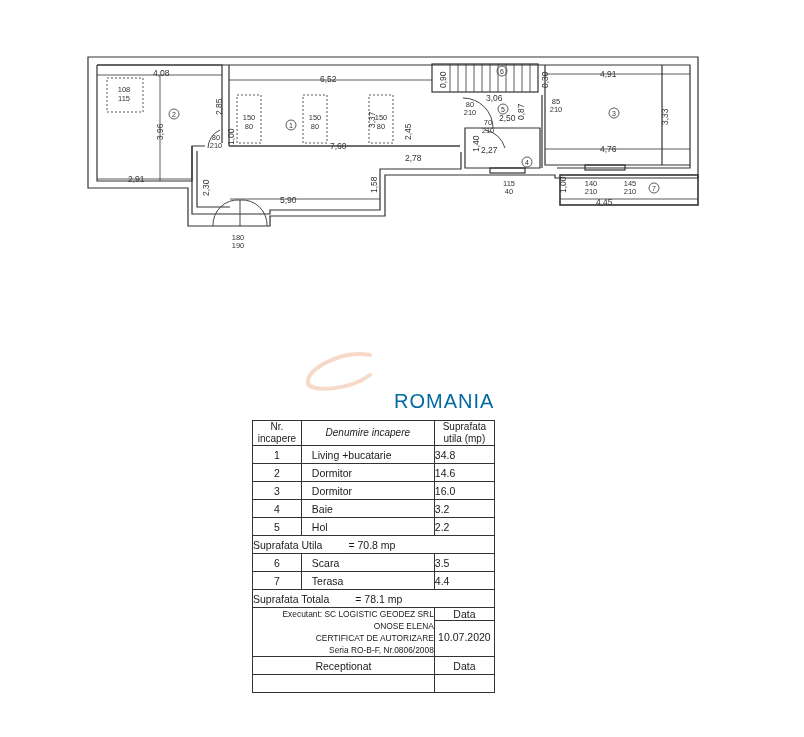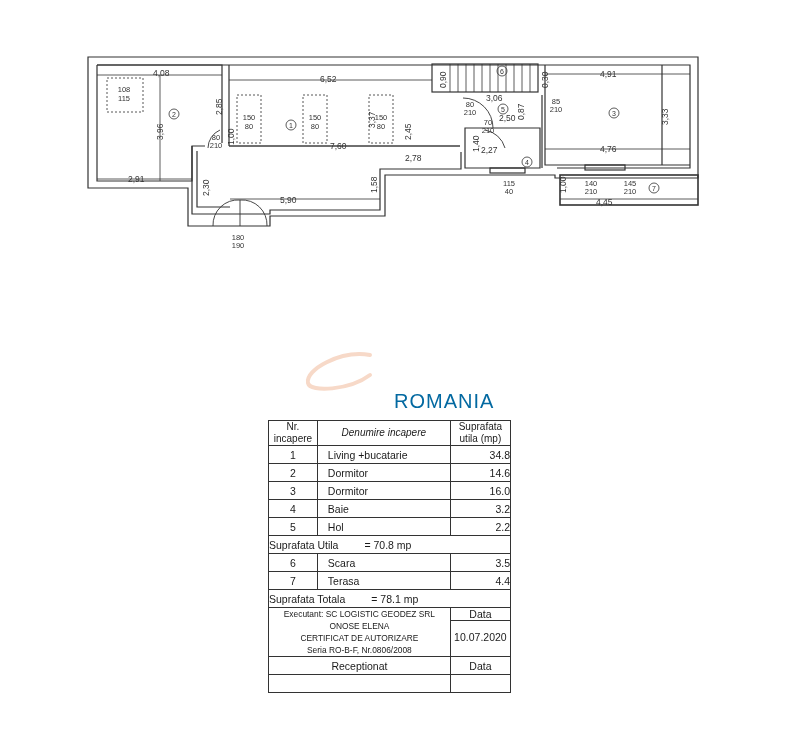--- a/index.html
+++ b/index.html
@@ -1,31 +1,31 @@
 <!DOCTYPE html>
 <html><head>
 <meta charset="utf-8">
 <style>
   html, body { margin:0; padding:0; background:#ffffff; }
   body { width:804px; height:737px; position:relative; overflow:hidden; font-family:"Liberation Sans", sans-serif; color:#222; }
   #plan { position:absolute; left:0; top:0; width:804px; height:300px; }
   #plan text { font-family:"Liberation Sans", sans-serif; fill:#333; }
   .watermark { position:absolute; left:300px; top:345px; width:210px; height:70px; }
   .wm-text { position:absolute; left:394px; top:390px; font-size:20px; letter-spacing:1px; color:#0369a1; }
-  table.area { position:absolute; left:268px; top:420px; width:243px; border-collapse:collapse; font-size:10.5px; color:#1a1a1a; }
+  table.area { position:absolute; left:252px; top:420px; width:243px; border-collapse:collapse; font-size:10.5px; color:#1a1a1a; }
   table.area td { border:1px solid #333; padding:0; height:17px; line-height:12px; }
   .c1 { width:49px; text-align:center; }
   .c2 { width:131px; padding-left:10px !important; }
-  .c3 { width:60px; text-align:right; }
+  .c3 { width:60px; text-align:left; }
   .hdr td { height:24px; font-size:10px; line-height:9px; text-align:center; }
   .hdr .c2 { padding-left:0 !important;font-style:italic; }
   .sum td { height:26px; }
   .sum .gap { display:inline-block; width:26px; }
   .exec td { font-size:8.4px; line-height:11px; text-align:center; vertical-align:top; height:46px; }
-  .exec .left { text-align:center; }
+  .exec .left { text-align:right; }
   .exec .data-col { font-size:10.5px; }
   .rec td { height:14px; font-size:10.5px; text-align:center;margin-top:32px; }
   .blank td { height:22px; }
 </style>
 </head>
 <body>
 
 <svg id="plan" viewBox="0 0 804 300" xmlns="http://www.w3.org/2000/svg">
   <g stroke="#333" fill="none" stroke-width="1.2">
 

